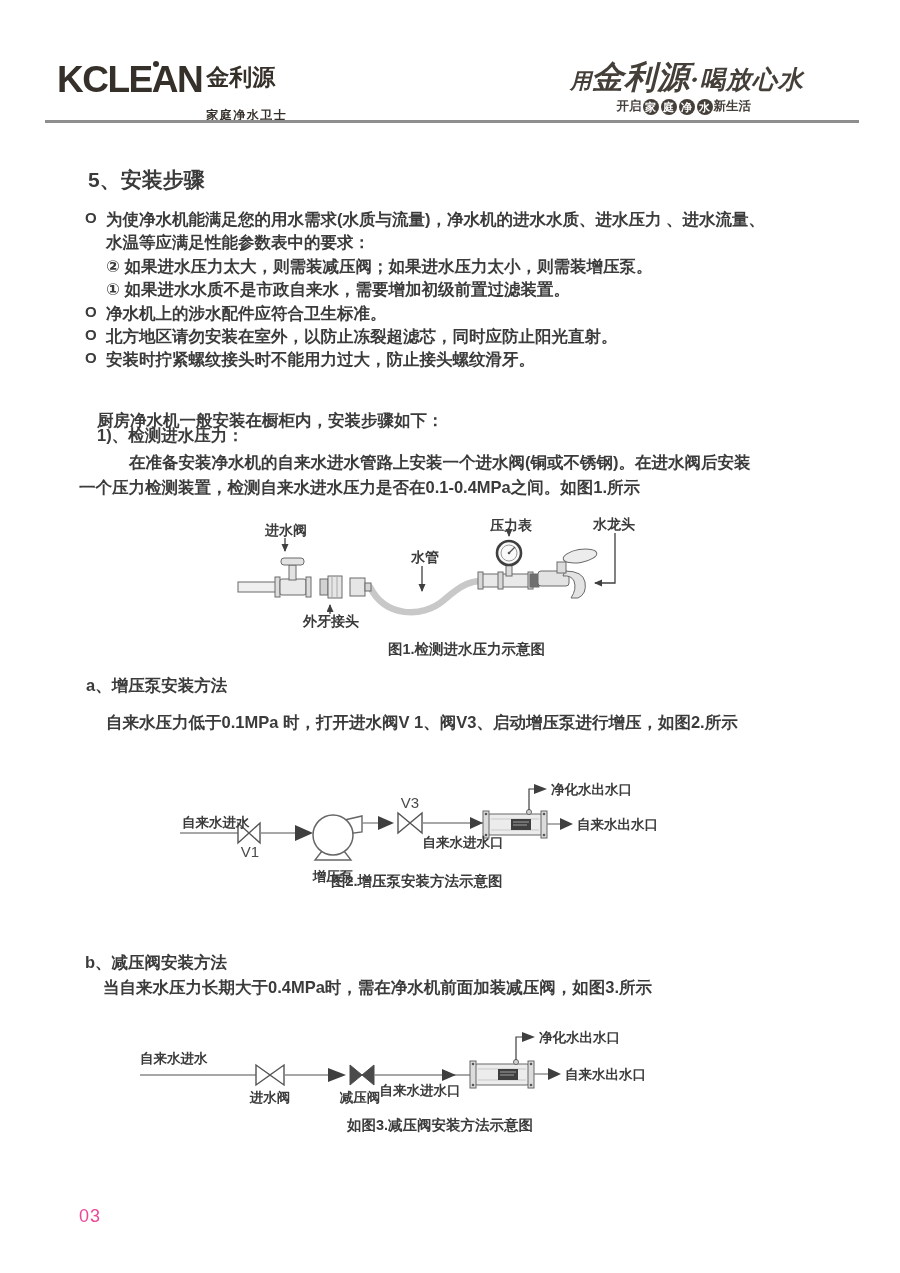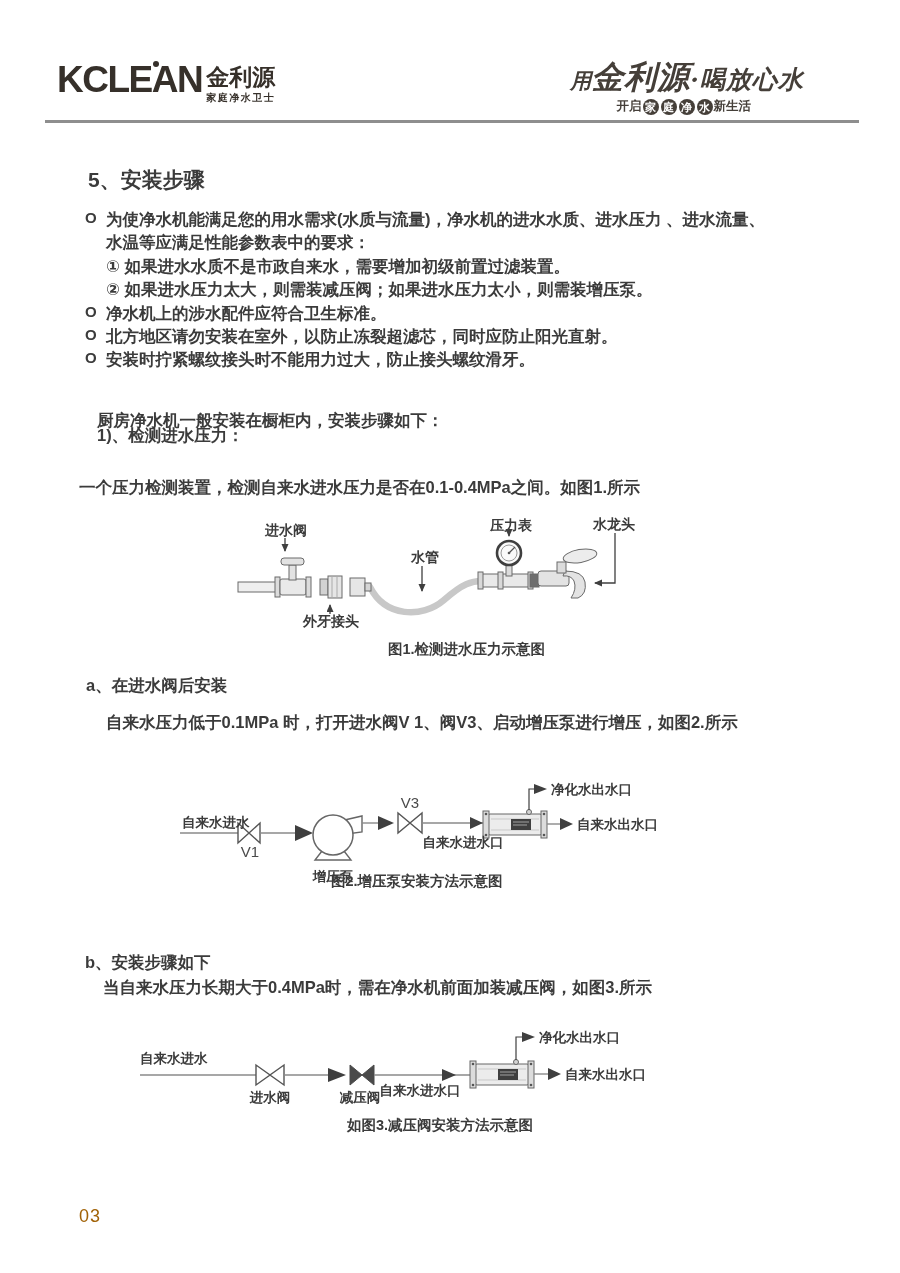--- a/index.html
+++ b/index.html
@@ -6,41 +6,41 @@
   .page{position:relative;width:859px;height:1273px;background:#ffffff;overflow:hidden;
         font-family:"Liberation Sans","DejaVu Sans",sans-serif;color:#3b3b3b;}
   .abs{position:absolute;}
 
   
   .logo{left:57px;top:60px;display:flex;align-items:flex-start;}
   .logo-brand{font-size:37px;font-weight:800;letter-spacing:-1.5px;color:#36302a;line-height:1.1;}
   .logo-dot{position:absolute;left:96px;top:1px;width:6px;height:6px;border-radius:50%;background:#36302a;}
   .logo-cn-wrap{margin-left:4px;margin-top:6px;display:flex;flex-direction:column;align-items:flex-start;}
   .logo-cn{font-size:23px;font-weight:800;color:#36302a;line-height:1;}
-  .logo-tagline{font-size:10px;letter-spacing:1.5px;color:#36302a;font-weight:700;margin-top:2px;}
+  .logo-tagline{font-size:12px;letter-spacing:1.5px;color:#36302a;font-weight:700;margin-top:18px;}
 
   .slogan-main{right:55px;top:56px;font-family:"DejaVu Serif","Liberation Serif",serif;
                font-style:italic;font-weight:700;color:#453f39;white-space:nowrap;}
   .slogan-pre{font-size:21px;}
   .slogan-brand{font-size:32px;letter-spacing:1px;}
   .slogan-post{font-size:25px;letter-spacing:1px;}
   .slogan-sub{right:108px;top:98px;font-size:12.5px;font-weight:700;color:#453f39;
               display:flex;align-items:flex-end;white-space:nowrap;}
   .char-circle{display:inline-block;width:16px;height:16px;border-radius:50%;background:#453f39;
                color:#fff;font-size:11px;line-height:16px;text-align:center;margin:0 1px;font-weight:700;}
   .hr{left:45px;top:120px;width:825px;height:3px;background:#8e8e8e;}
 
   
   .doc-title{left:88px;top:166px;font-size:21px;font-weight:800;}
   .bullets{left:106px;top:209px;width:770px;font-size:16.5px;font-weight:700;}
   .b-line{position:relative;height:23.4px;white-space:nowrap;}
   .b-marker{position:absolute;left:-21px;top:0;font-weight:900;font-size:15px;color:#3b3b3b;}
   .body-line{font-size:16.5px;font-weight:700;white-space:nowrap;}
   .caption{font-size:14.5px;font-weight:800;white-space:nowrap;}
-  .pageno{left:79px;top:1206px;font-size:18px;font-weight:400;color:#a16207;letter-spacing:1px;}
+  .pageno{left:79px;top:1206px;font-size:18px;font-weight:400;color:#ec4899;letter-spacing:1px;}
 
   svg text{font-family:"Liberation Sans","DejaVu Sans",sans-serif;font-weight:700;fill:#3b3b3b;}
   .flabel{font-size:14px;}
   .flabel-sm{font-size:13.5px;}
   .vlabel{font-size:15px;font-weight:400;fill:#4a4a4a;}
 </style>
 </head>
 <body>
 
 <div class="page">
@@ -72,41 +72,42 @@
 
   <div class="abs bullets">
     <div class="b-line">
       <span class="b-marker">O</span>
       <span>为使净水机能满足您的用水需求(水质与流量)，净水机的进水水质、进水压力 、进水流量、</span>
     </div>
     <div class="b-line">
       <span>水温等应满足性能参数表中的要求：</span>
     </div>
     <div class="b-line">
+      <span>② 如果进水压力太大，则需装减压阀；如果进水压力太小，则需装增压泵。</span>
+    </div>
+    <div class="b-line">
       <span>① 如果进水水质不是市政自来水，需要增加初级前置过滤装置。</span>
-    </div>
-    <div class="b-line">
-      <span>② 如果进水压力太大，则需装减压阀；如果进水压力太小，则需装增压泵。</span>
     </div>
     <div class="b-line">
       <span class="b-marker">O</span>
       <span>净水机上的涉水配件应符合卫生标准。</span>
     </div>
     <div class="b-line">
       <span class="b-marker">O</span>
       <span>北方地区请勿安装在室外，以防止冻裂超滤芯，同时应防止阳光直射。</span>
     </div>
     <div class="b-line">
       <span class="b-marker">O</span>
       <span>安装时拧紧螺纹接头时不能用力过大，防止接头螺纹滑牙。</span>
     </div>
   </div>
 
   <div class="abs body-line" style="left:97px;top:401px;margin-top:9px;">厨房净水机一般安装在橱柜内，安装步骤如下：</div>
   <div class="abs body-line" style="left:97px;top:425px;">1)、检测进水压力：</div>
+  <div class="abs body-line" style="left:129px;top:452px;">在准备安装净水机的自来水进水管路上安装一个进水阀(铜或不锈钢)。在进水阀后安装</div>
   <div class="abs body-line" style="left:79px;top:477px;">一个压力检测装置，检测自来水进水压力是否在0.1-0.4MPa之间。如图1.所示</div>
 
   <svg class="abs" style="left:190px;top:505px;" width="500" height="132" viewBox="0 0 500 132">
     <defs>
       <marker id="ah" markerWidth="9" markerHeight="8" refX="7" refY="3.5" orient="auto" markerUnits="userSpaceOnUse">
         <path d="M0,0 L8,3.5 L0,7 Z" fill="#3f3f3f"></path>
       </marker>
     </defs>
 
     <path d="M 180,82 C 195,112 232,114 254,95 C 270,81 282,73 300,77" fill="none" stroke="#c8c8c8" stroke-width="6.5" stroke-linecap="round"></path>
@@ -164,21 +165,21 @@
     <line x1="232" y1="61" x2="232" y2="86" stroke="#3f3f3f" stroke-width="1.3" marker-end="url(#ah)"></line>
 
     <text x="300" y="25" class="flabel">压力表</text>
     <line x1="319" y1="27" x2="319" y2="31" stroke="#3f3f3f" stroke-width="1.3" marker-end="url(#ah)"></line>
 
     <text x="403" y="24" class="flabel">水龙头</text>
     <path d="M 425,28 L 425,78 L 405,78" fill="none" stroke="#3f3f3f" stroke-width="1.3" marker-end="url(#ah)"></path>
   </svg>
   <div class="abs caption" style="left:388px;top:640px;">图1.检测进水压力示意图</div>
 
-  <div class="abs body-line" style="left:86px;top:675px;">a、在进水阀后安装</div>
+  <div class="abs body-line" style="left:86px;top:675px;">a、增压泵安装方法</div>
   <div class="abs body-line" style="left:106px;top:700px;margin-top:12px;">自来水压力低于0.1MPa 时，打开进水阀V 1、阀V3、启动增压泵进行增压，如图2.所示</div>
 
   <svg class="abs" style="left:150px;top:775px;" width="560" height="118" viewBox="0 0 560 118">
     <defs>
       <g id="filterUnit">
         <rect x="4" y="4" width="56" height="21" rx="3" fill="#ececec" stroke="#666"></rect>
         <line x1="8" y1="9" x2="56" y2="9" stroke="#c9c9c9" stroke-width="1"></line>
         <line x1="8" y1="20" x2="56" y2="20" stroke="#c9c9c9" stroke-width="1"></line>
         <rect x="0" y="1" width="6" height="27" fill="#dcdcdc" stroke="#666"></rect>
         <rect x="58" y="1" width="6" height="27" fill="#dcdcdc" stroke="#666"></rect>
@@ -227,21 +228,21 @@
     <text x="427" y="54" class="flabel-sm">自来水出水口</text>
 
     <text x="32" y="52" class="flabel-sm">自来水进水</text>
     <text x="100" y="82" class="vlabel" text-anchor="middle">V1</text>
     <text x="260" y="33" class="vlabel" text-anchor="middle">V3</text>
     <text x="183" y="106" class="flabel-sm" text-anchor="middle">增压泵</text>
     <text x="313" y="72" class="flabel-sm" text-anchor="middle">自来水进水口</text>
   </svg>
   <div class="abs caption" style="left:315px;top:872px;padding-left:16px;">图2.增压泵安装方法示意图</div>
 
-  <div class="abs body-line" style="left:85px;top:952px;">b、安装步骤如下</div>
+  <div class="abs body-line" style="left:85px;top:952px;">b、减压阀安装方法</div>
   <div class="abs body-line" style="left:103px;top:977px;">当自来水压力长期大于0.4MPa时，需在净水机前面加装减压阀，如图3.所示</div>
 
   <svg class="abs" style="left:110px;top:1015px;" width="620" height="100" viewBox="0 0 620 100">
     <defs>
       <g id="filterUnit3">
         <rect x="4" y="4" width="56" height="21" rx="3" fill="#ececec" stroke="#666"></rect>
         <line x1="8" y1="9" x2="56" y2="9" stroke="#c9c9c9" stroke-width="1"></line>
         <line x1="8" y1="20" x2="56" y2="20" stroke="#c9c9c9" stroke-width="1"></line>
         <rect x="0" y="1" width="6" height="27" fill="#dcdcdc" stroke="#666"></rect>
         <rect x="58" y="1" width="6" height="27" fill="#dcdcdc" stroke="#666"></rect>

